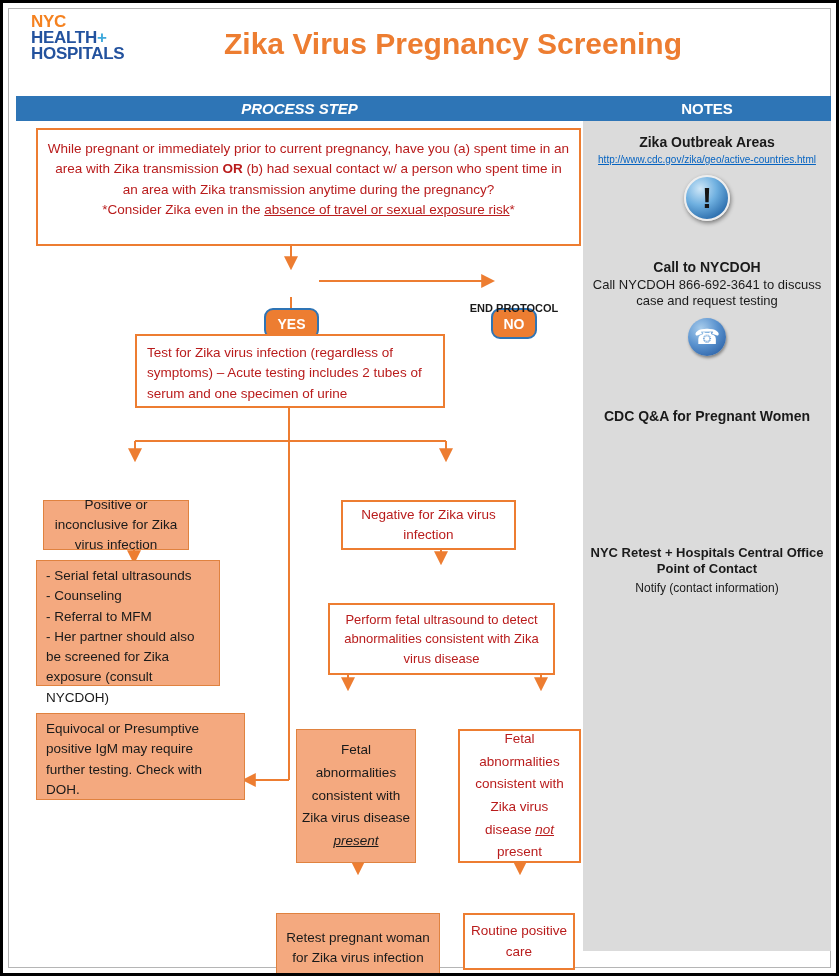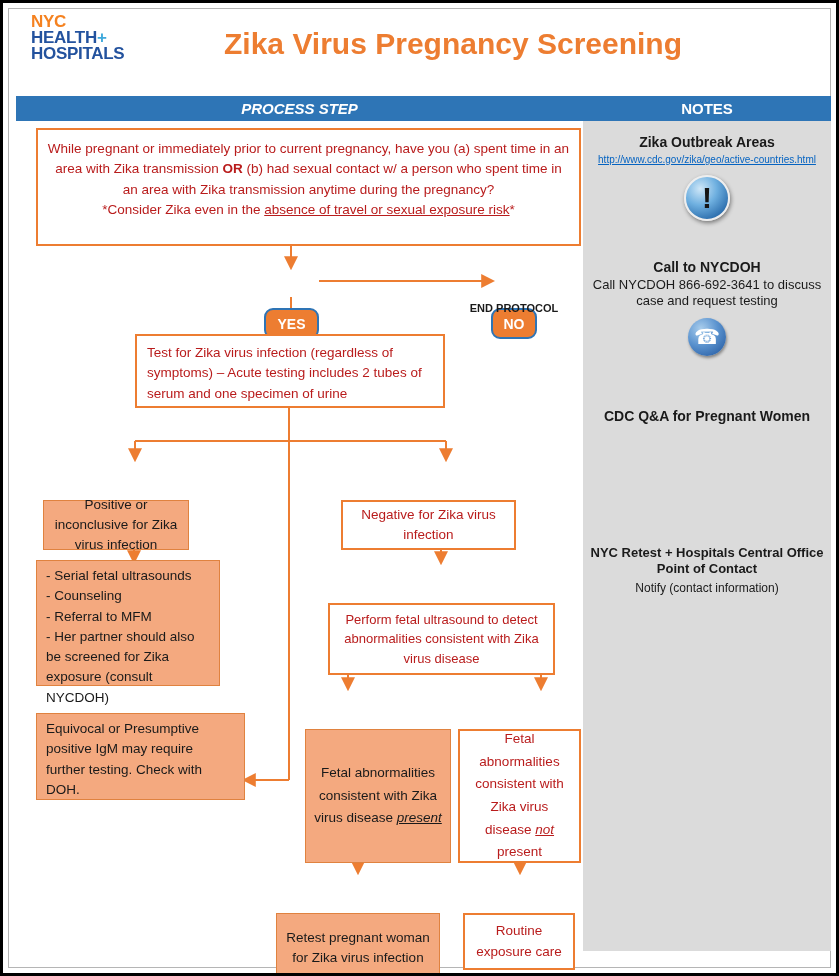--- a/index.html
+++ b/index.html
@@ -47,21 +47,21 @@
   .btn{border-radius:9px;background:var(--orange);border:2px solid var(--btn-blue);color:#fff;font-weight:bold;font-size:14px;}
   .yes-btn{left:261px;top:263px;width:55px;height:31px;}
   .no-btn{left:488px;top:263px;width:46px;height:31px;}
   .end-protocol{left:453px;top:299px;width:116px;text-align:center;font-size:11px;font-weight:600;color:#1a1a1a;}
   .test-box{left:132px;top:331px;width:310px;height:74px;padding:7px 10px;}
   .positive-box{left:40px;top:455px;width:146px;height:50px;padding:2px;}
   .negative-box{left:338px;top:455px;width:175px;height:50px;padding:2px;}
   .bullets-box{left:33px;top:557px;width:184px;height:126px;padding:5px 9px;white-space:pre-line;}
   .equivocal-box{left:33px;top:710px;width:209px;height:87px;padding:5px 9px;}
   .perform-box{left:325px;top:558px;width:227px;height:72px;padding:4px 4px;font-size:13px;}
-  .present-box{left:302px;top:684px;width:146px;height:134px;padding:4px 4px;line-height:1.68;}
+  .present-box{left:293px;top:684px;width:120px;height:134px;padding:4px 4px;line-height:1.68;}
   .notpresent-box{left:455px;top:684px;width:123px;height:134px;padding:4px 6px;line-height:1.68;}
   .retest-box{left:273px;top:868px;width:164px;height:70px;padding:20px 6px;}
   .routine-box{left:460px;top:868px;width:112px;height:57px;padding:2px 4px;}
 
   svg.arrows{position:absolute;left:0;top:0;pointer-events:none;}
   .arrow{stroke:var(--orange);stroke-width:2;fill:none;}
   .ah{fill:var(--orange);}
 </style>
 </head>
 <body>
@@ -162,15 +162,15 @@
     <div><span>Fetal abnormalities consistent with Zika virus disease </span><em class="u">present</em></div>
   </div>
   <div class="abs fbox center notpresent-box">
     <div><span>Fetal abnormalities consistent with Zika virus disease </span><em class="u">not</em><span> present</span></div>
   </div>
 
   <div class="abs sbox center retest-box">
       <div>Retest pregnant woman for Zika virus infection</div>
     </div>
   <div class="abs fbox center routine-box">
-      <div>Routine exposure care</div>
+      <div>Routine positive care</div>
     </div>
 </div>
 
 </body></html>

